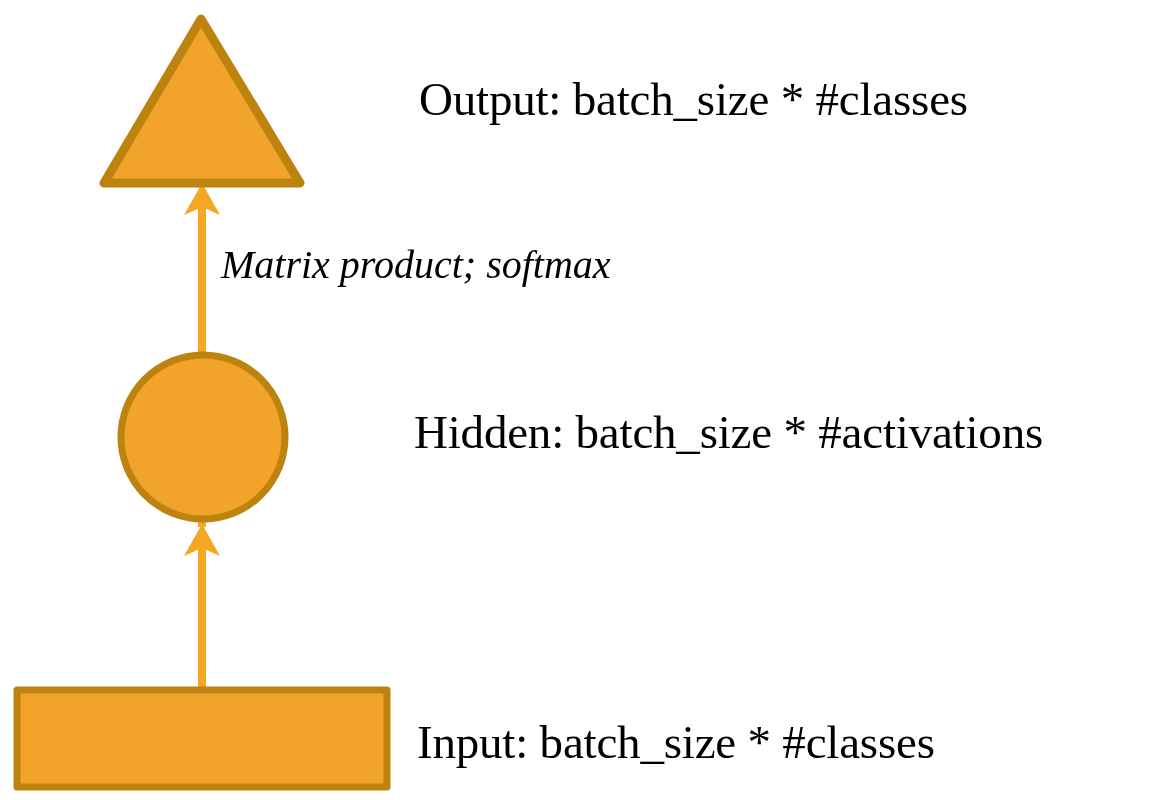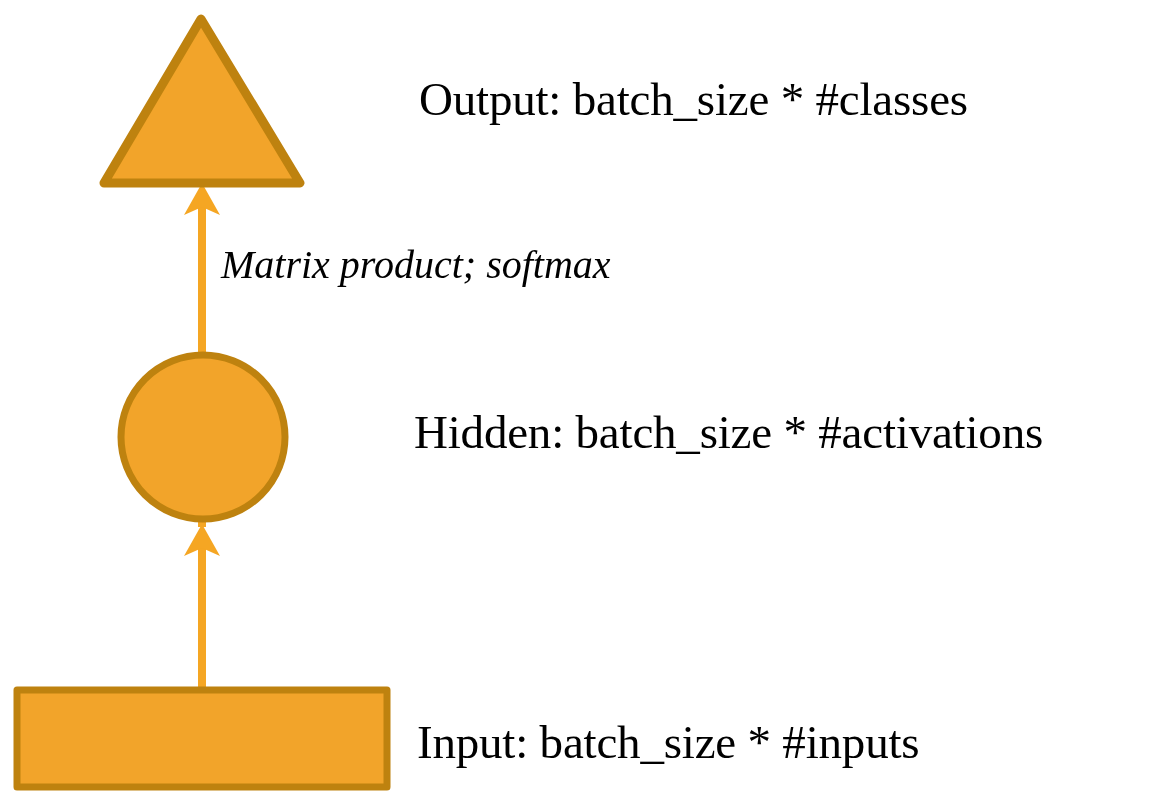--- a/index.html
+++ b/index.html
@@ -71,18 +71,18 @@
 
     <circle cx="203" cy="437" r="82" fill="#F2A42A" stroke="#BE820F" stroke-width="7"></circle>
 
     <polygon points="201,19 300,183 104,183" fill="#F2A42A" stroke="#BE820F" stroke-width="9" stroke-linejoin="round"></polygon>
   </svg>
 
   <div id="label-output" class="node-label">Output: batch_size * #classes</div>
 
   <div id="label-hidden" class="node-label">Hidden: batch_size * #activations</div>
 
-  <div id="label-input" class="node-label">Input: batch_size * #inputs</div>
+  <div id="label-input" class="node-label">Input: batch_size * #classes</div>
 
   <div id="label-edge-top" class="edge-label">Matrix product; softmax</div>
 
 
 </div>
 
 </body></html>

